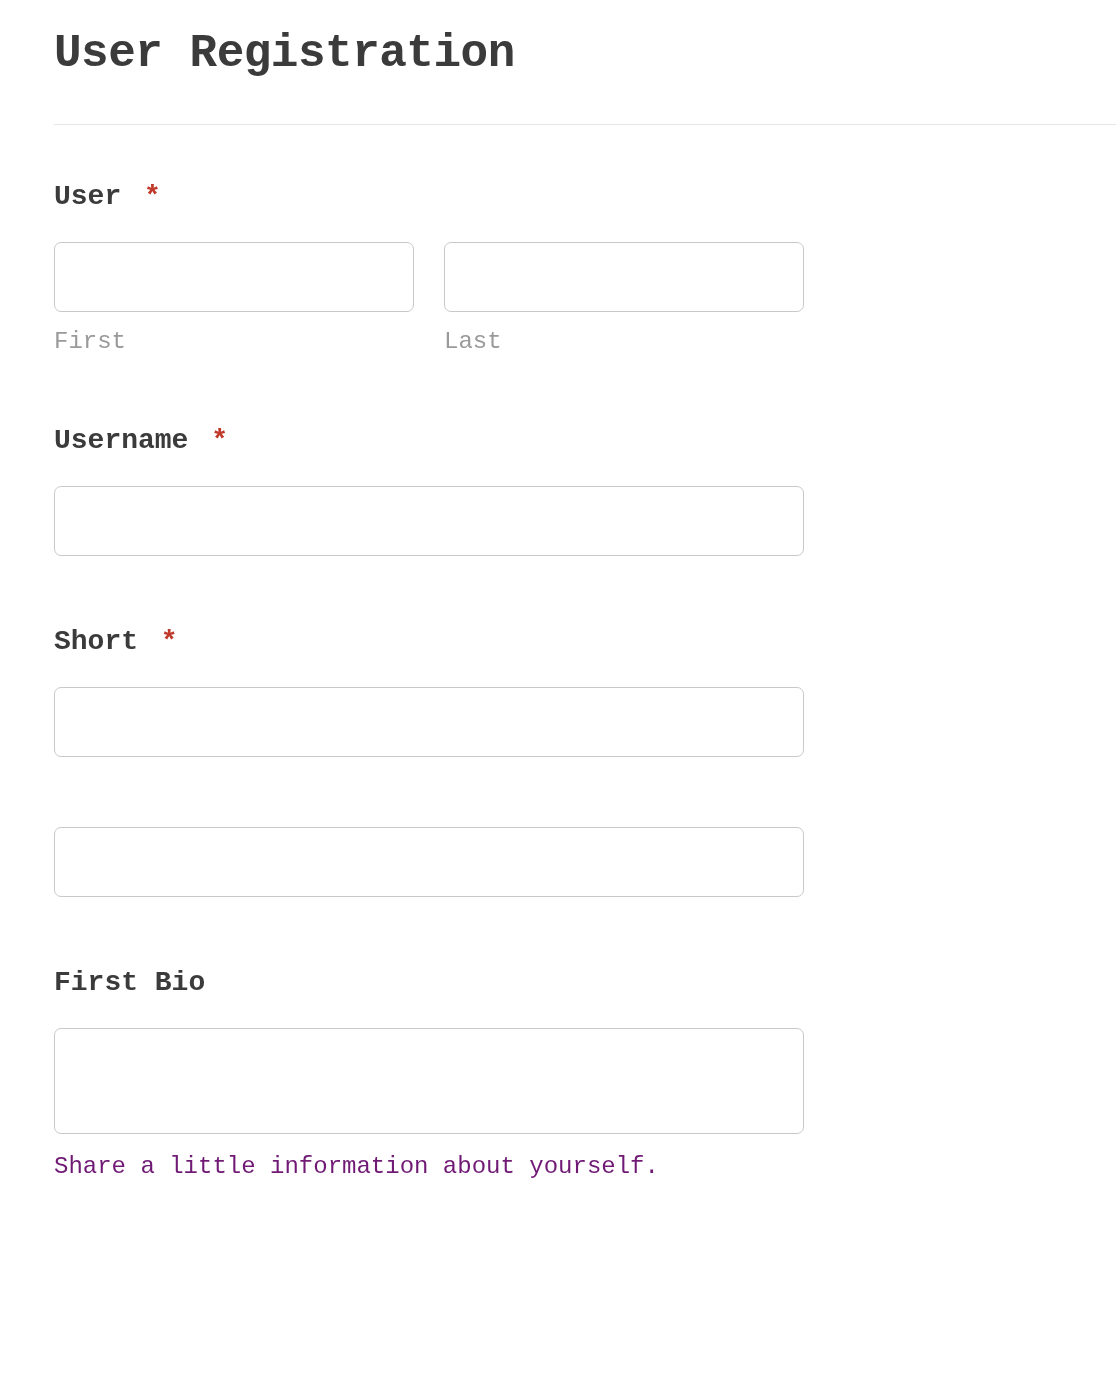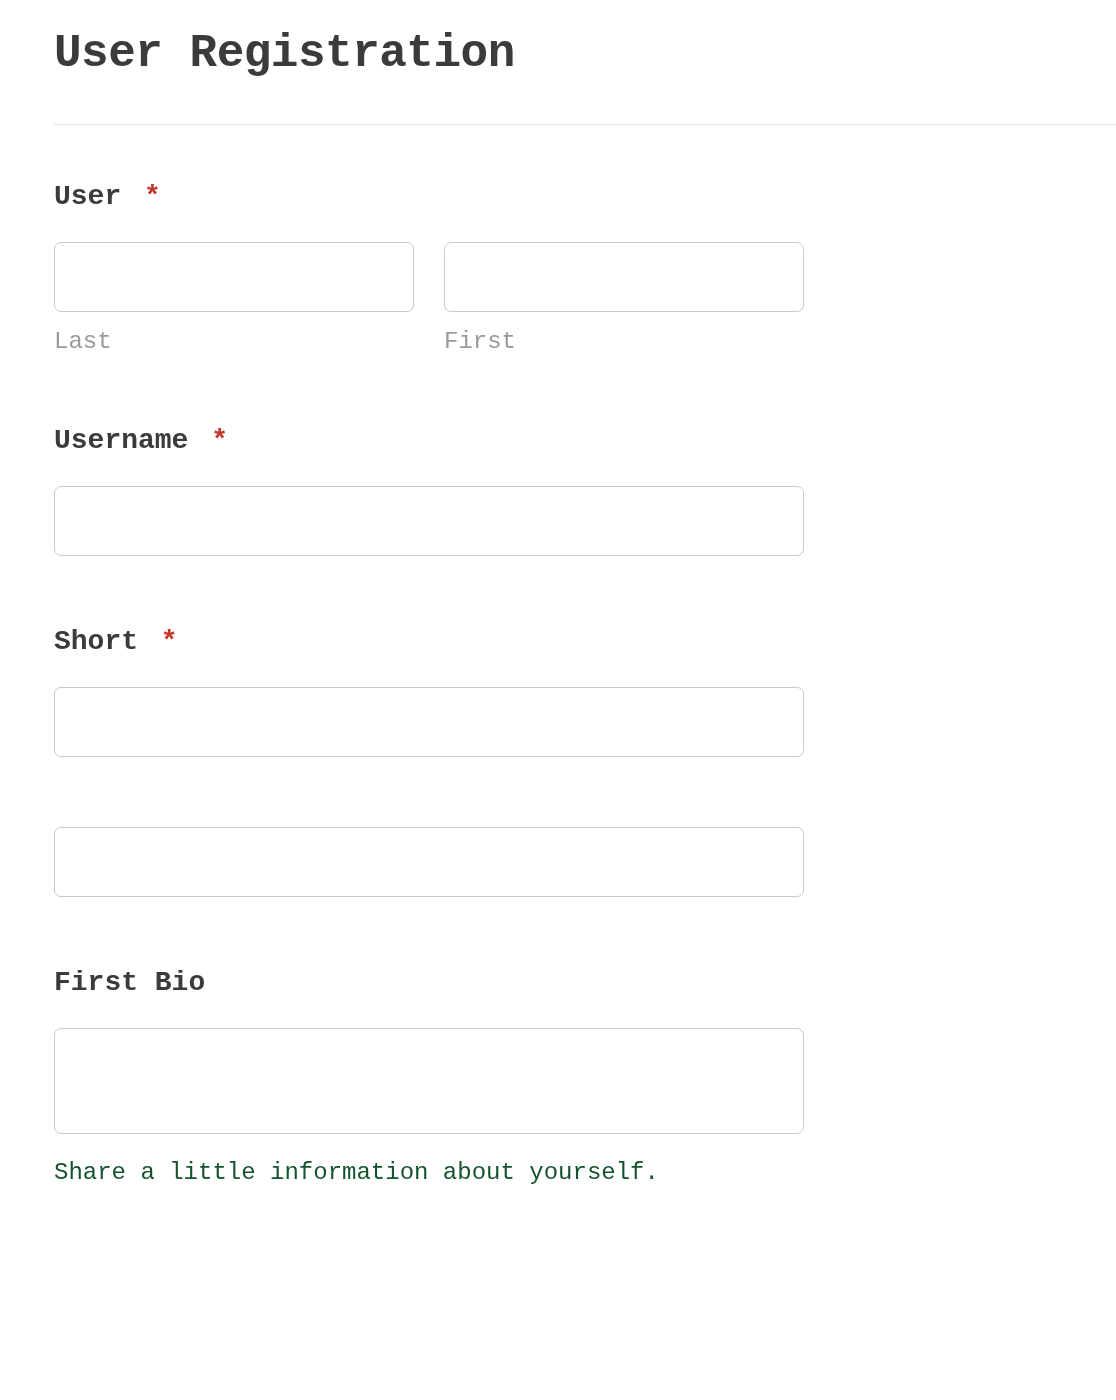--- a/index.html
+++ b/index.html
@@ -73,22 +73,22 @@
     width: 100%;
   }
   .sub-label {
     font-size: 24px;
     color: #9a9a9a;
     margin-top: 16px;
     font-weight: 400;
   }
   .helper-text {
     font-size: 24px;
-    color: #14532d;
-    margin-top: 20px;
+    color: #701a75;
+    margin-top: 14px;
     font-weight: 400;
   }
   .bio-group {
     margin-bottom: 0;
   }
 </style>
 </head>
 <body>
 
 <h1 class="page-title">User Registration</h1>
@@ -96,25 +96,25 @@
 <hr class="divider">
 
 <div class="field-group">
   <label class="field-label">
     <span>User</span>
     <span class="required-asterisk">*</span>
   </label>
   <div class="name-row">
     <div class="name-col">
       <input type="text" class="text-input" value="" style="">
-      <span class="sub-label">Last</span>
+      <span class="sub-label">First</span>
     </div>
     <div class="name-col">
       <input type="text" class="text-input" value="" style="">
-      <span class="sub-label">First</span>
+      <span class="sub-label">Last</span>
     </div>
   </div>
 </div>
 
 <div class="field-group">
   <label class="field-label">
     <span>Username</span>
     <span class="required-asterisk">*</span>
   </label>
   <input type="text" class="text-input" value="" style="">

